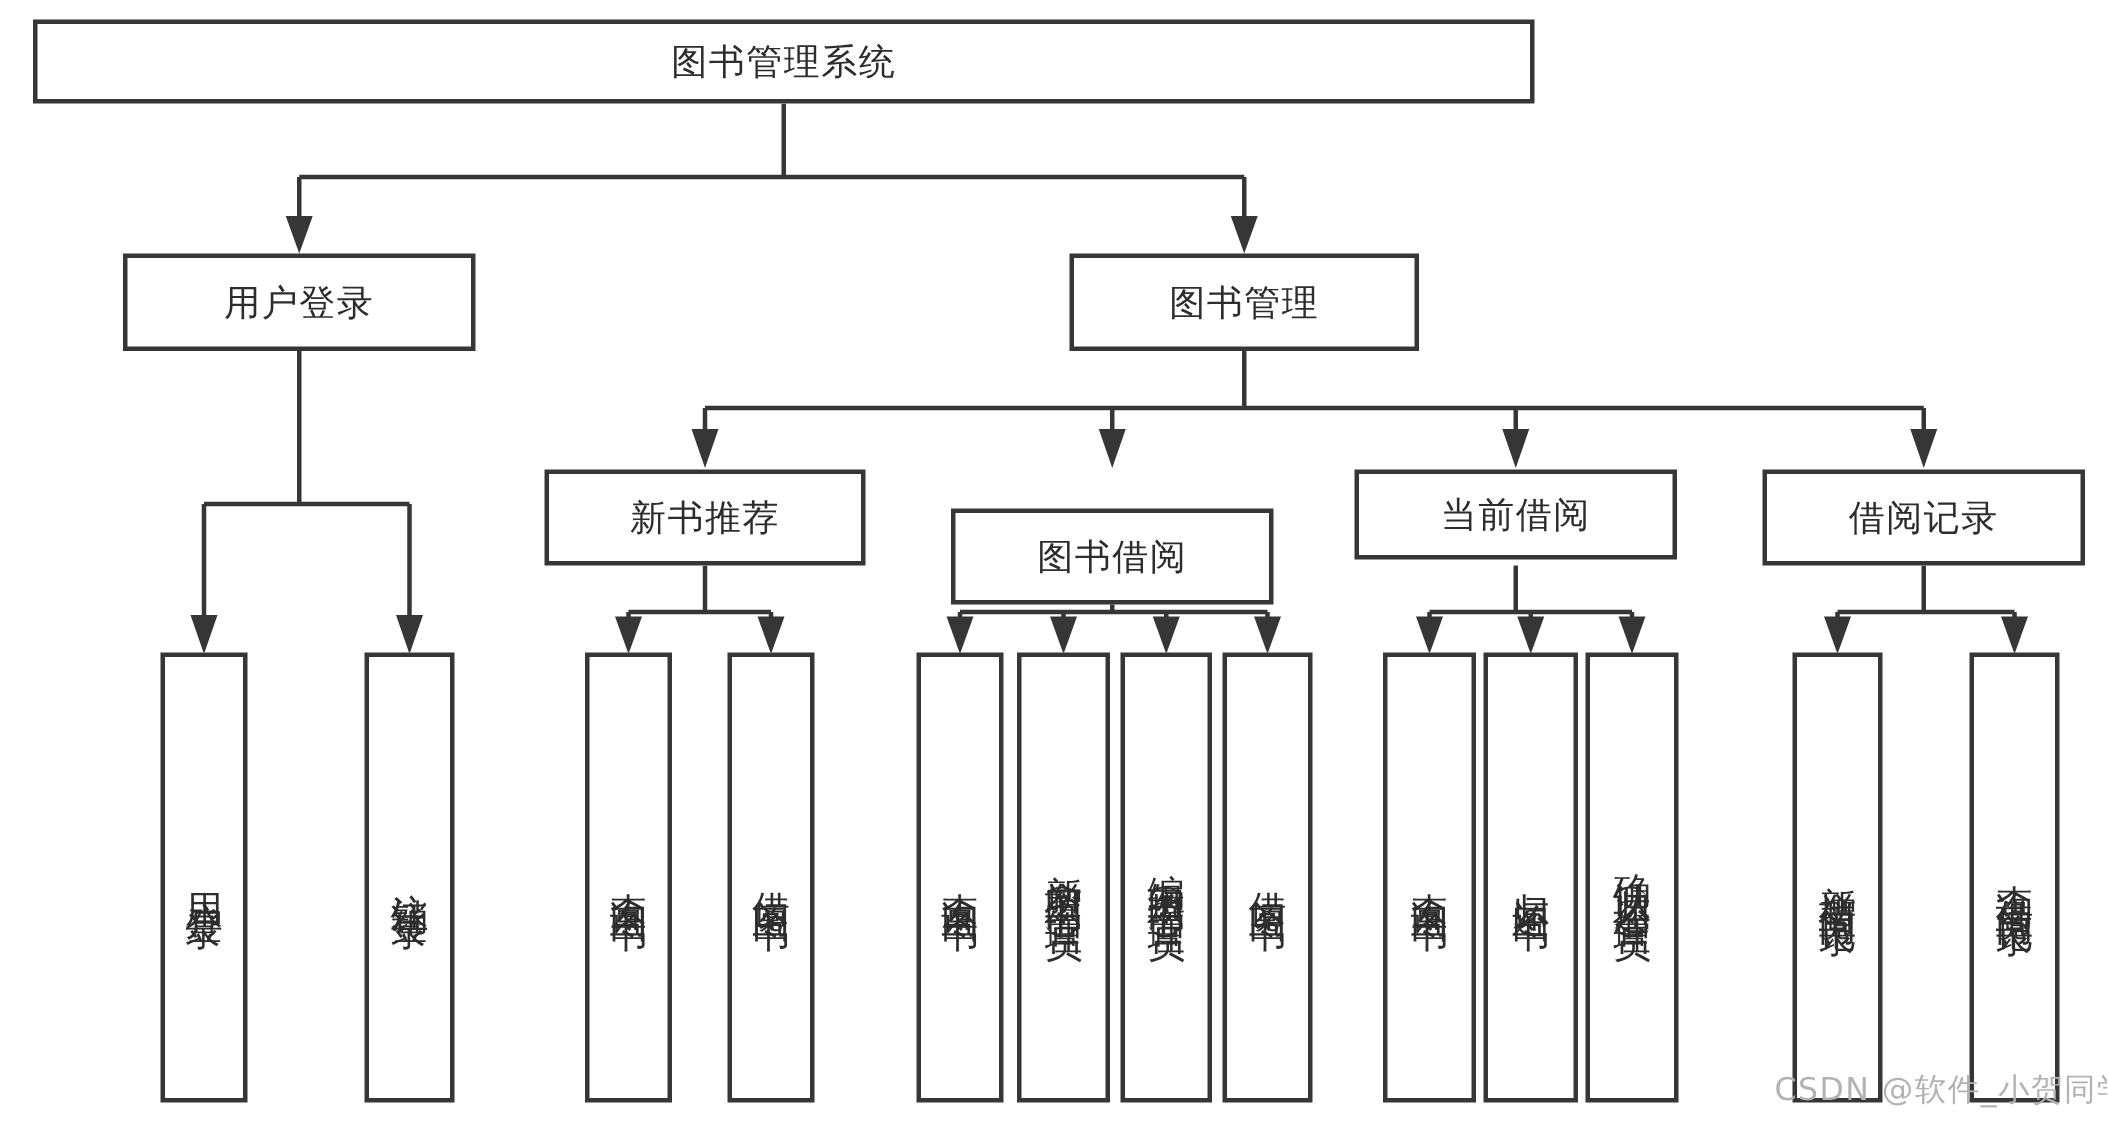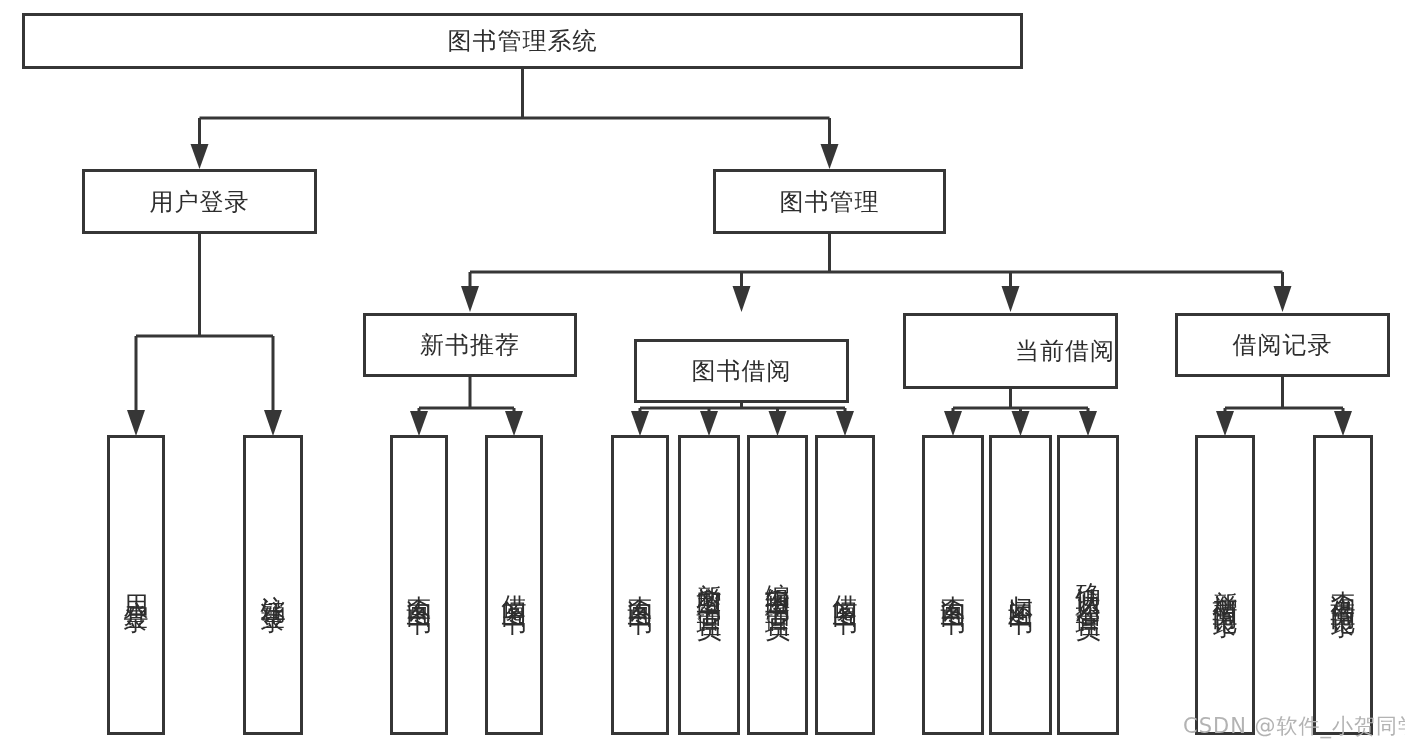--- a/index.html
+++ b/index.html
@@ -131,21 +131,21 @@
   <div class="node" style="left:713px; top:169px; width:233px; height:65px;">
     <span>图书管理</span>
   </div>
 
   <div class="node" style="left:363px; top:313px; width:214px; height:64px;">
     <span>新书推荐</span>
   </div>
   <div class="node" style="left:634px; top:313px; width:215px; height:64px;margin-top:26px;">
     <span>图书借阅</span>
   </div>
-  <div class="node" style="left:903px; top:313px; width:215px; height:76px;justify-content:flex-end;">
+  <div class="node" style="left:903px; top:313px; width:215px; height:60px;">
     <span>当前借阅</span>
   </div>
   <div class="node" style="left:1175px; top:313px; width:215px; height:64px;font-family:Liberation Serif, serif;">
     <span>借阅记录</span>
   </div>
 
   <div class="node leaf" style="left:107px; top:435px; width:58px; height:300px;">
     <span class="vtext">用户登录</span>
   </div>
   <div class="node leaf" style="left:243px; top:435px; width:60px; height:300px;">

